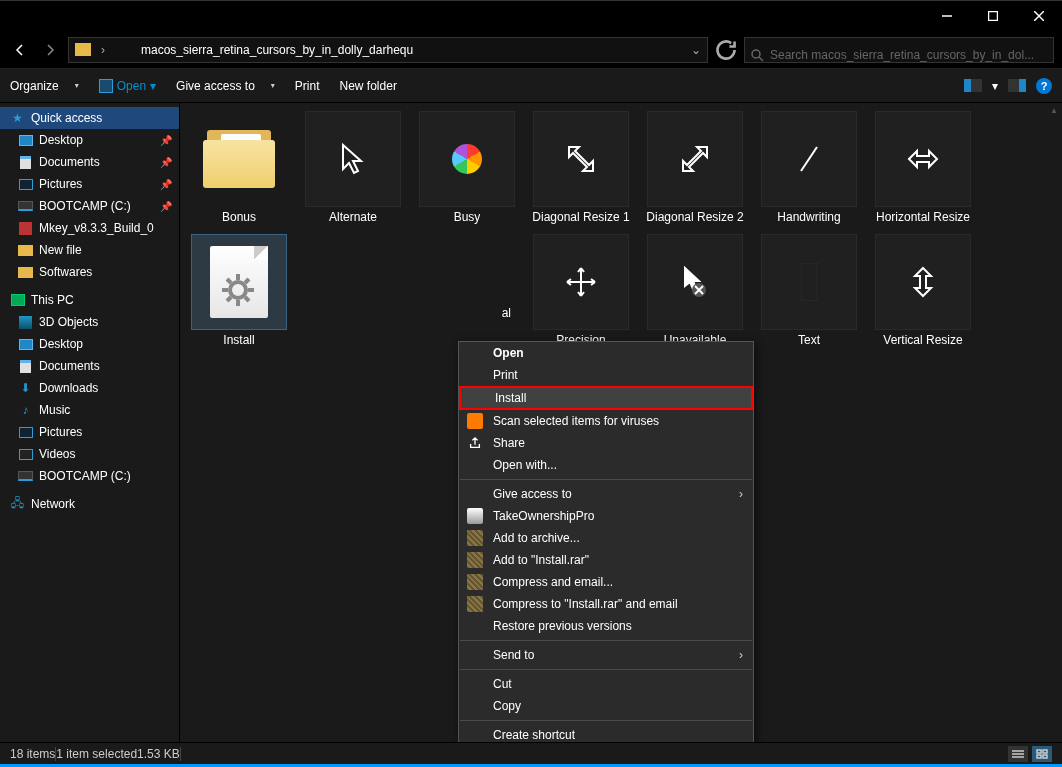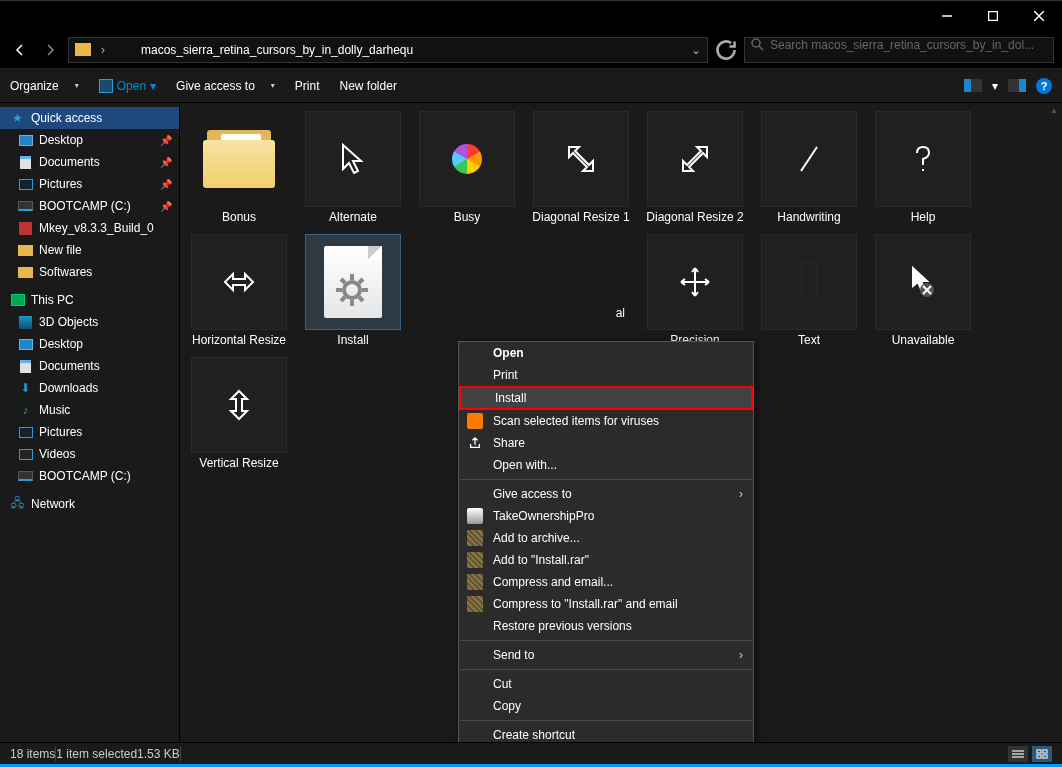--- a/index.html
+++ b/index.html
@@ -11,21 +11,21 @@
 .navbar { height:38px; background:#000; display:flex; align-items:center; padding:0 8px; gap:6px; border-bottom:1px solid #222; }
 .navarrow { width:24px; height:24px; display:flex; align-items:center; justify-content:center; color:#888; }
 .navarrow svg { width:14px; height:14px; }
 .pathbox { flex:0 0 auto; display:flex; align-items:center; background:#111; border:1px solid #333; height:26px; padding:0 6px; width:640px; }
 .pathbox .folder-ic { width:16px; height:13px; background:#e8b94a; margin-right:6px; }
 .pathbox .chev { color:#aaa; margin:0 4px; }
 .pathbox .crumb { color:#fff;margin-left:32px; }
 .pathbox .spacer { flex:1; }
 .pathbox .dd { color:#aaa; margin-left:6px; }
 .refresh { width:24px; height:24px; display:flex; align-items:center; justify-content:center; color:#aaa; }
-.searchbox { flex:1; display:flex; align-items:flex-start; background:#111; border:1px solid #333; height:26px; padding:0 6px; color:#666; }
+.searchbox { flex:1; display:flex; align-items:flex-end; background:#111; border:1px solid #333; height:26px; padding:0 6px; color:#666; }
 .searchbox svg { width:13px; height:13px; stroke:#666; margin-right:6px; }
 .toolbar { height:34px; background:#1a1a1a; display:flex; align-items:center; padding:0 10px; gap:20px; border-bottom:1px solid #000; }
 .tbitem { color:#fff; display:flex; align-items:center; gap:16px; }
 .tbitem .mini-chev { font-size:8px; color:#ccc; }
 .tb-open { color:#0090d0; display:flex; align-items:center; gap:4px; }
 .tb-right { margin-left:auto; display:flex; align-items:center; gap:10px; }
 .helpbtn { width:16px; height:16px; border-radius:50%; background:#0078d4; color:#fff; display:flex; align-items:center; justify-content:center; font-size:11px; font-weight:bold; }
 .body { flex:1; display:flex; min-height:0; }
 .sidebar { width:180px; background:#1a1a1a; border-right:1px solid #000; overflow:hidden; padding-top:4px; }
 .sbitem { height:22px; display:flex; align-items:center; padding-left:18px; gap:6px; color:#fff; white-space:nowrap; overflow:hidden; }
@@ -330,28 +330,20 @@
             <div class="thumb">
               <svg class="cursor-svg" viewBox="0 0 40 40">
                 <line x1="12" y1="32" x2="28" y2="8"></line>
               </svg>
             </div>
             <div class="label">Handwriting</div>
           </div>
         <div class="tile">
             <div class="thumb">
               <svg class="cursor-svg" viewBox="0 0 40 40">
-                <path d="M14 14 Q14 8 20 8 Q26 8 26 14 Q26 18 20 20 L20 26 M20 30 L20 32"></path>
-              </svg>
-            </div>
-            <div class="label">Help</div>
-          </div>
-        <div class="tile">
-            <div class="thumb">
-              <svg class="cursor-svg" viewBox="0 0 40 40">
                 <path d="M6 20 L14 12 L14 17 L26 17 L26 12 L34 20 L26 28 L26 23 L14 23 L14 28 Z"></path>
               </svg>
             </div>
             <div class="label">Horizontal Resize</div>
           </div>
 
         <div class="tile selected">
             <div class="thumb nobg">
               <div class="file-big">
                 <div class="file-corner"></div>
@@ -387,34 +379,34 @@
               <svg class="cursor-svg" viewBox="0 0 40 40">
                 <line x1="20" y1="6" x2="20" y2="34"></line>
                 <line x1="6" y1="20" x2="34" y2="20"></line>
                 <path d="M20 6 L17 10 M20 6 L23 10 M20 34 L17 30 M20 34 L23 30 M6 20 L10 17 M6 20 L10 23 M34 20 L30 17 M34 20 L30 23"></path>
               </svg>
             </div>
             <div class="label">Precision</div>
           </div>
         <div class="tile">
             <div class="thumb">
-              <div class="text-cursor"></div>
-            </div>
-            <div class="label">Text</div>
-          </div>
-        <div class="tile">
-            <div class="thumb">
               <svg class="cursor-svg" viewBox="0 0 40 40">
                 <path d="M10 6 L10 24 L15 20 L18 27 L21 26 L18 19 L24 19 Z" fill="#fff" stroke="#fff"></path>
                 <circle cx="24" cy="28" r="7" fill="#555" stroke="none"></circle>
                 <line x1="20" y1="24" x2="28" y2="32" stroke="#fff" stroke-width="2"></line>
                 <line x1="28" y1="24" x2="20" y2="32" stroke="#fff" stroke-width="2"></line>
               </svg>
             </div>
             <div class="label">Unavailable</div>
+          </div>
+        <div class="tile">
+            <div class="thumb">
+              <div class="text-cursor"></div>
+            </div>
+            <div class="label">Text</div>
           </div>
 
         <div class="tile">
             <div class="thumb">
               <svg class="cursor-svg" viewBox="0 0 40 40">
                 <path d="M20 6 L28 14 L23 14 L23 26 L28 26 L20 34 L12 26 L17 26 L17 14 L12 14 Z"></path>
               </svg>
             </div>
             <div class="label">Vertical Resize</div>
           </div>

